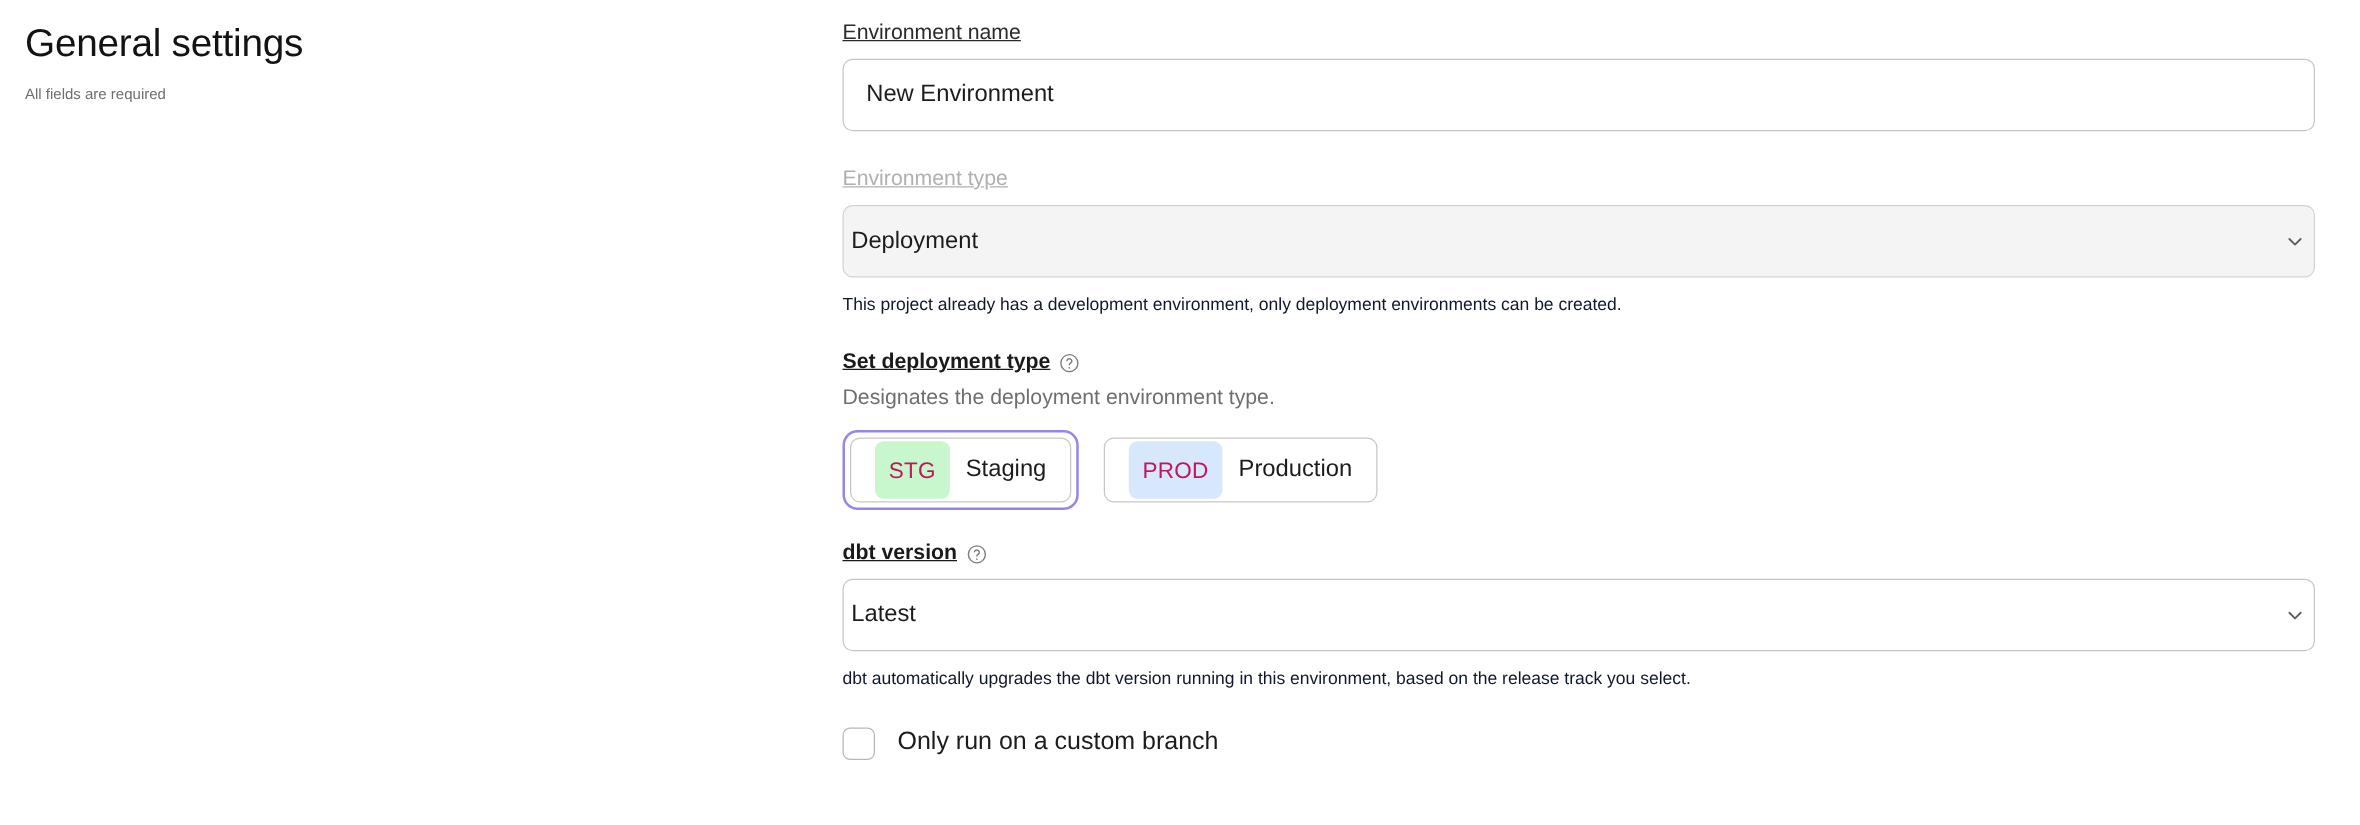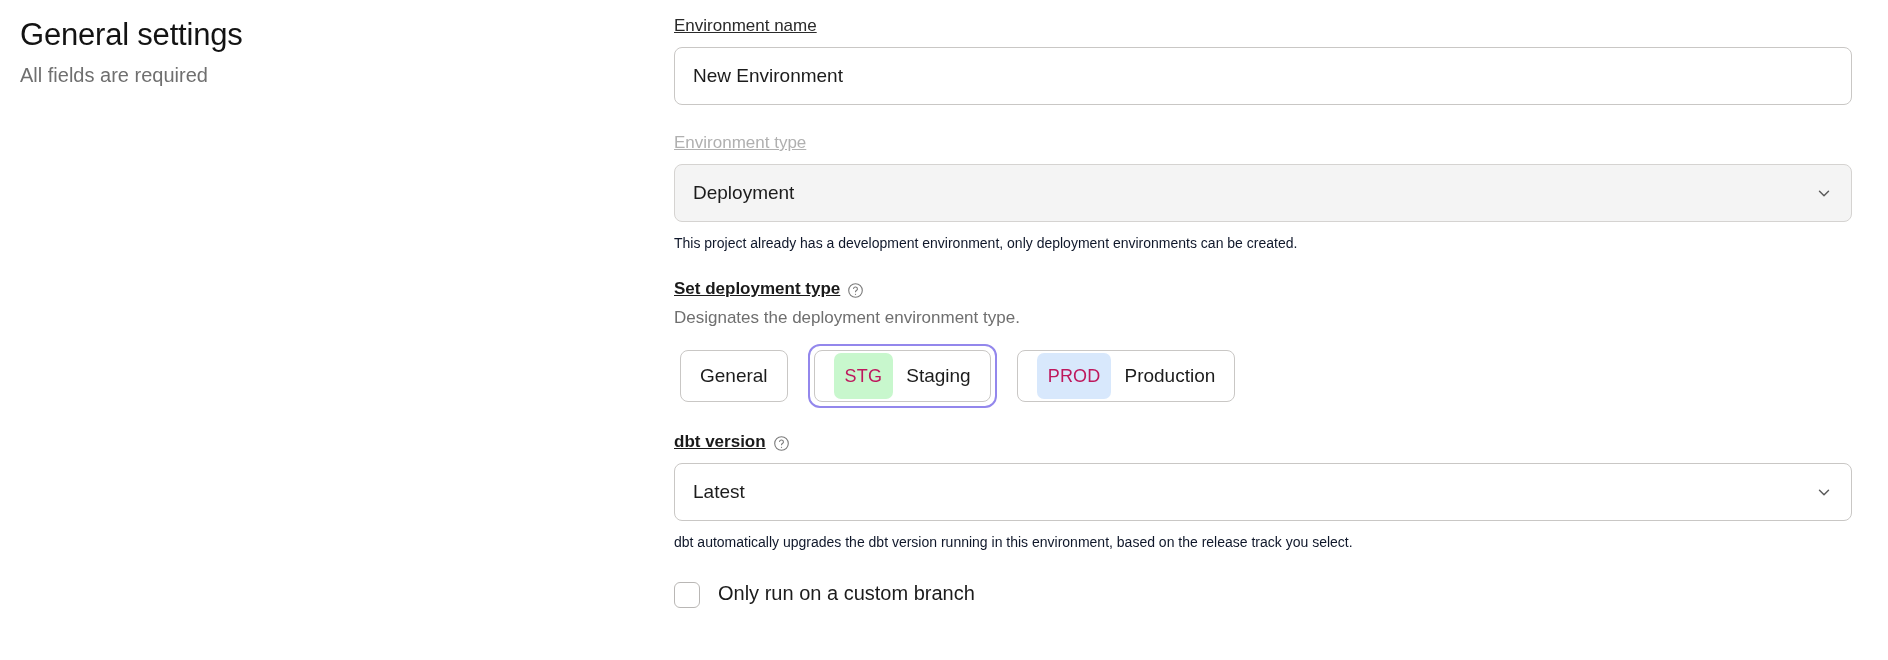--- a/index.html
+++ b/index.html
@@ -32,21 +32,21 @@
   }
   .page-title {
     font-size: 31px;
     line-height: 38px;
     font-weight: 400;
     color: #131313;
     letter-spacing: -0.2px;
     margin: 0;
   }
   .page-subtitle {
-    font-size: 20px;
+    font-size: 12px;
     line-height: 22px;
     color: #6f6f6f;
     margin-top: 10px;
   }
 
   
   .form-col {
     position: absolute;
     left: 674px;
     top: 14px;
@@ -98,21 +98,21 @@
 
   .select-box {
     width: 100%;
     height: 58px;
     border: 1px solid #c9c7c5;
     border-radius: 8px;
     background: #ffffff;
     display: flex;
     align-items: center;
     justify-content: space-between;
-    padding: 0 18px;
+    padding: 0 6px;
     font-size: 19px;
     color: #1c1c1c;
     text-align: right;
   }
   .select-box.disabled {
     background: #f4f4f4;
     border-color: #d5d3d1;
   }
   .chevron {
     width: 18px;
@@ -243,25 +243,20 @@
             <circle cx="10" cy="10" r="8"></circle>
             <path d="M7.7 7.6a2.35 2.35 0 0 1 4.6.7c0 1.6-2.3 1.8-2.3 3.2" stroke-linecap="round"></path>
             <circle cx="10" cy="14.5" r="0.75" fill="currentColor" stroke="none"></circle>
           </svg>
         </span>
       </div>
       <div class="sub-desc">Designates the deployment environment type.</div>
 
       <div class="seg-group">
 
-        <span class="seg-wrap">
-          <button class="seg-btn">
-            <span>General</span>
-          </button>
-        </span>
 
         <span class="seg-wrap focused">
           <button class="seg-btn">
             <span class="badge stg">STG</span>
             <span>Staging</span>
           </button>
         </span>
 
         <span class="seg-wrap">
           <button class="seg-btn">

